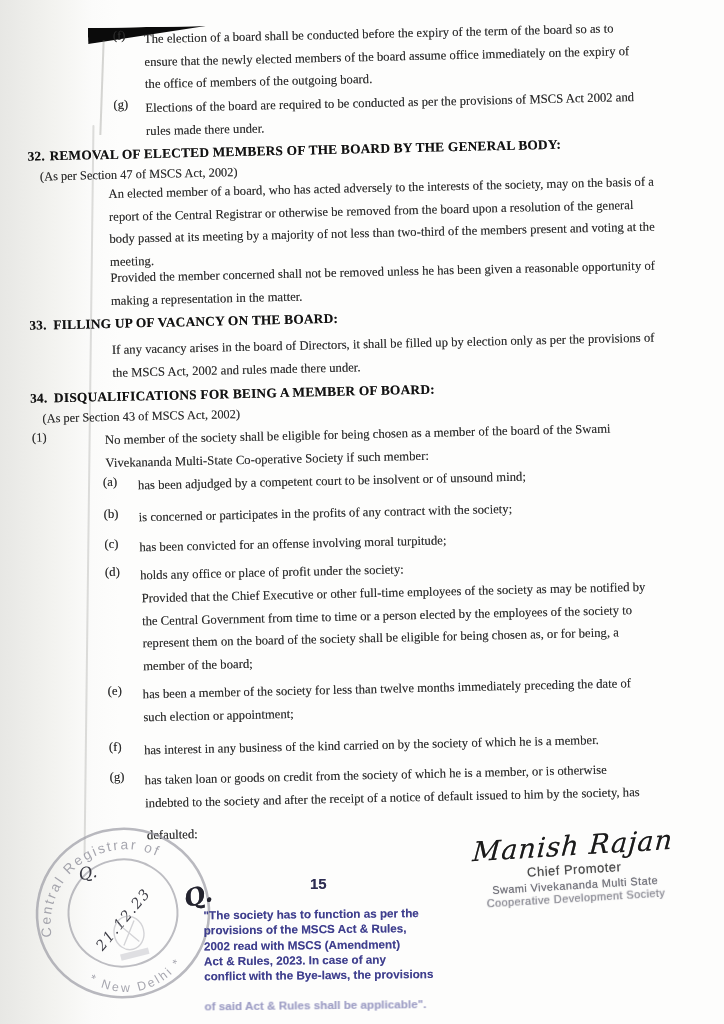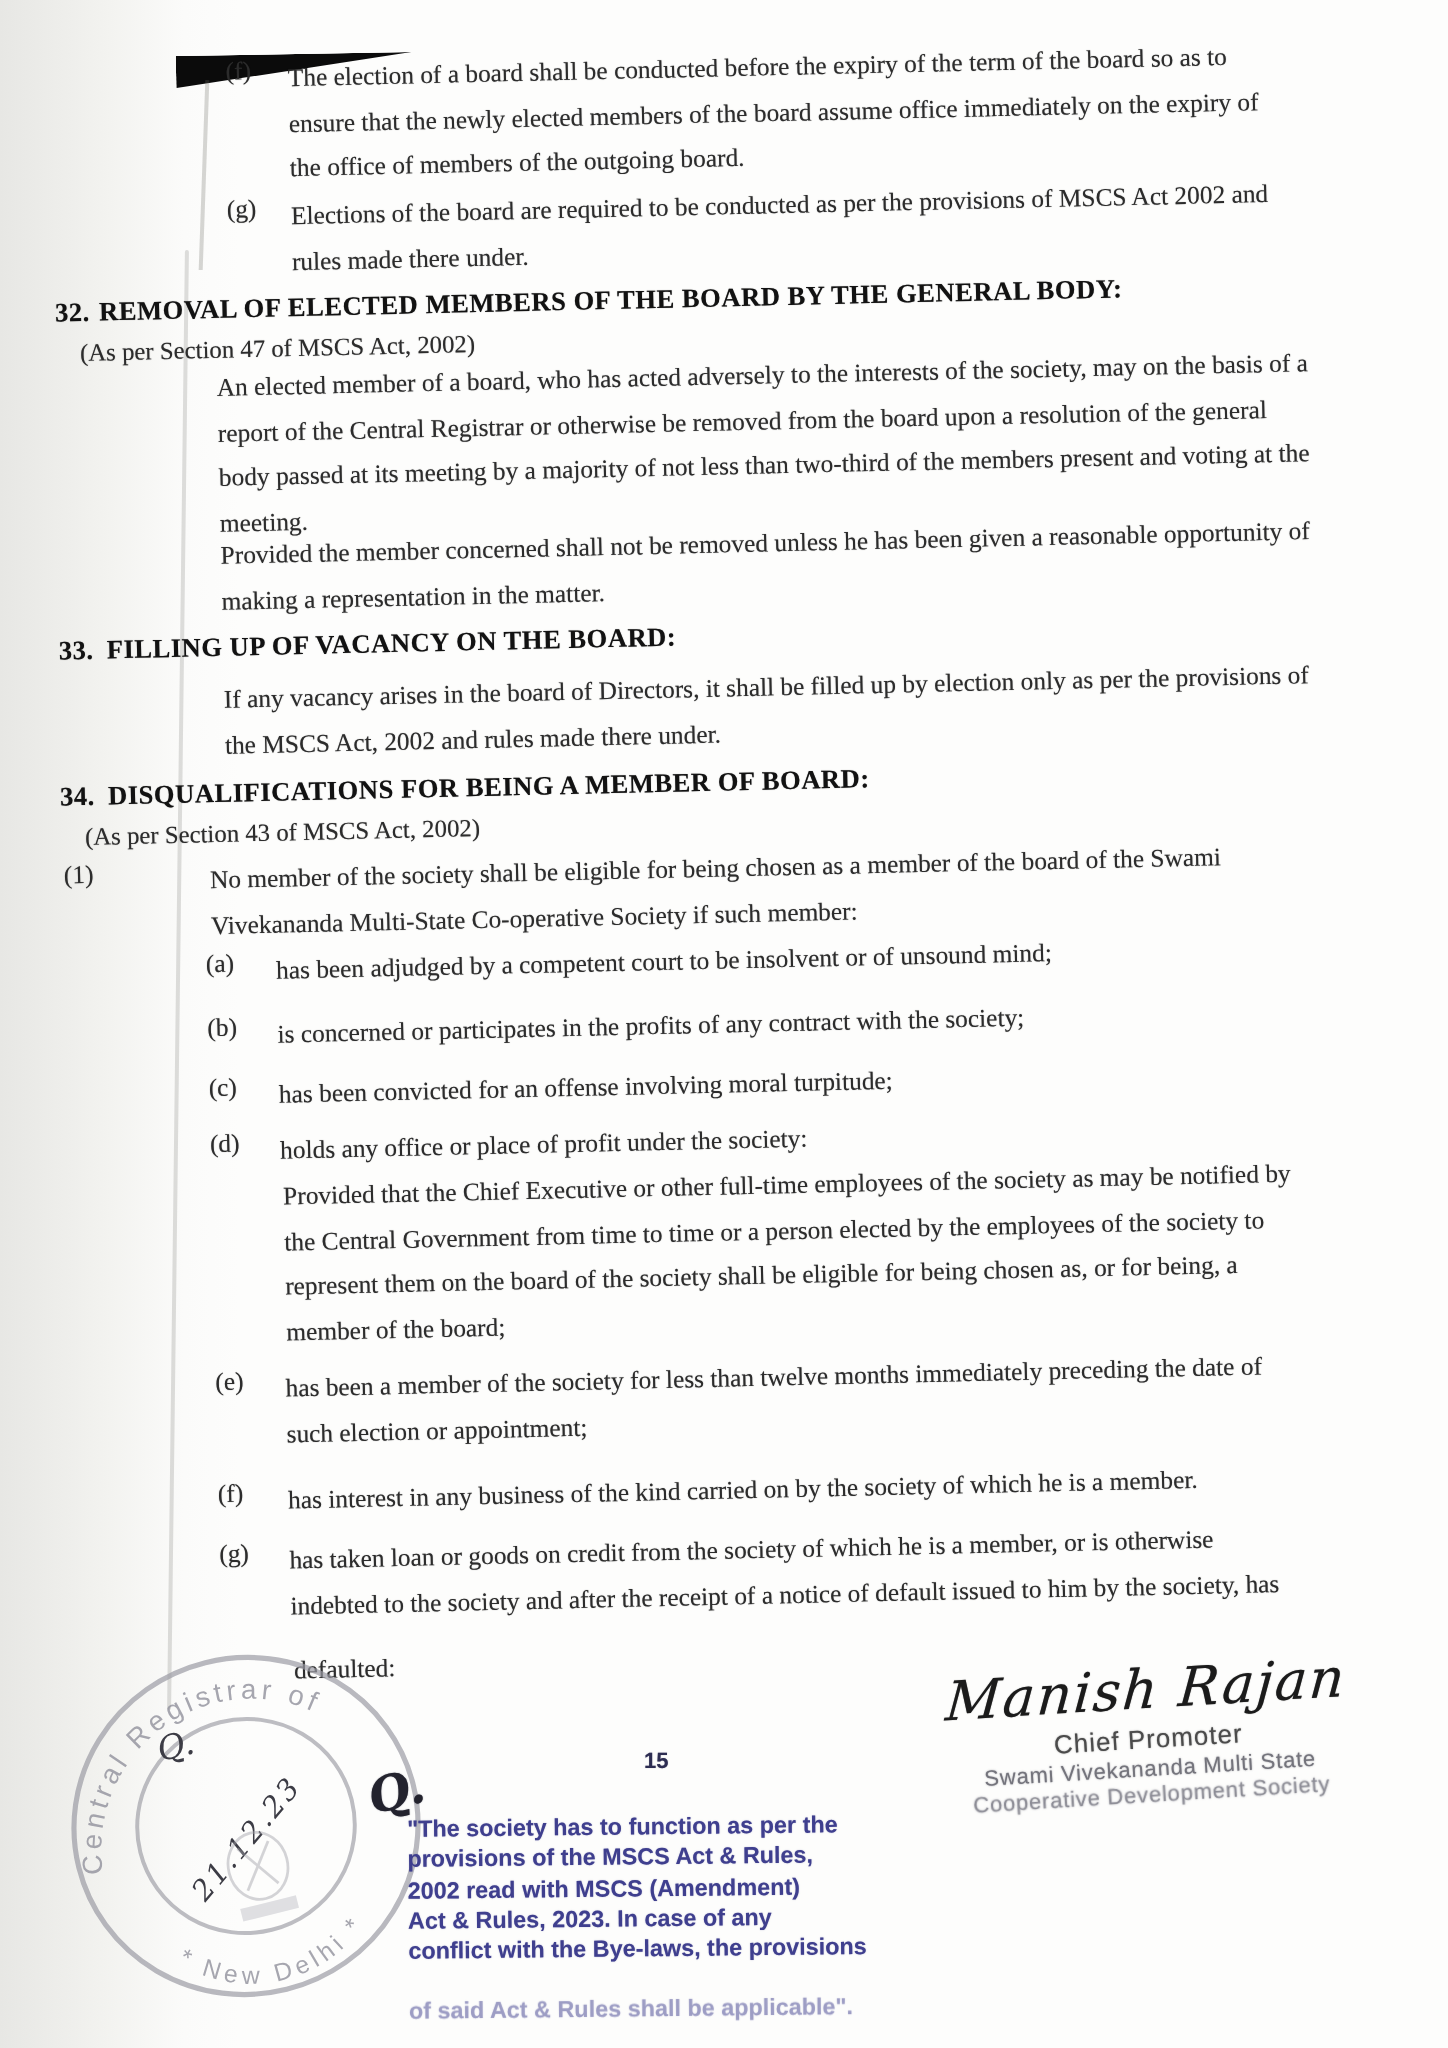--- a/index.html
+++ b/index.html
@@ -60,23 +60,23 @@
   .ring-txt{font-family:"Liberation Sans",sans-serif;font-size:14px;letter-spacing:2.2px;fill:#8f8f9a;opacity:.85;}
   .ring-txt2{font-family:"Liberation Sans",sans-serif;font-size:12.5px;letter-spacing:2.6px;fill:#8f8f9a;opacity:.85;}
   .ink{font-family:"DejaVu Serif",serif;font-style:italic;fill:#2c2c36;}
   .qmark{
     position:absolute;left:184px;top:881px;
     font-family:"DejaVu Serif",serif;font-style:italic;font-weight:bold;
     font-size:24px;color:#23232e;transform:rotate(-14deg);
     text-shadow:0 0 .6px rgba(20,20,40,.6);
   }
   .pagenum{
-    position:absolute;left:322px;top:875px;
+    position:absolute;left:310px;top:875px;
     font-family:"Liberation Sans",sans-serif;font-weight:bold;
-    font-size:11px;color:#2d2d52;
+    font-size:15px;color:#2d2d52;
     text-shadow:0 0 .5px rgba(45,45,85,.5);
   }
   .annotation{
     position:absolute;left:204px;top:891px;width:268px;
     font-family:"Liberation Sans",sans-serif;font-weight:bold;
     font-size:11.7px;line-height:15.2px;color:#3f3f8e;
     white-space:pre-line;transform:rotate(-.6deg);
     text-shadow:0 0 .6px rgba(63,63,142,.5);
   }
   .ann-fade{opacity:.5;filter:blur(.35px);}

